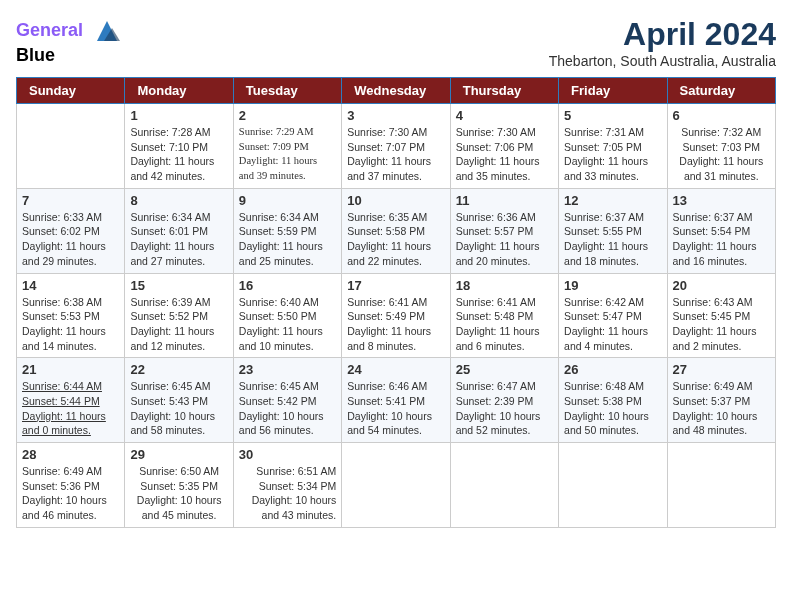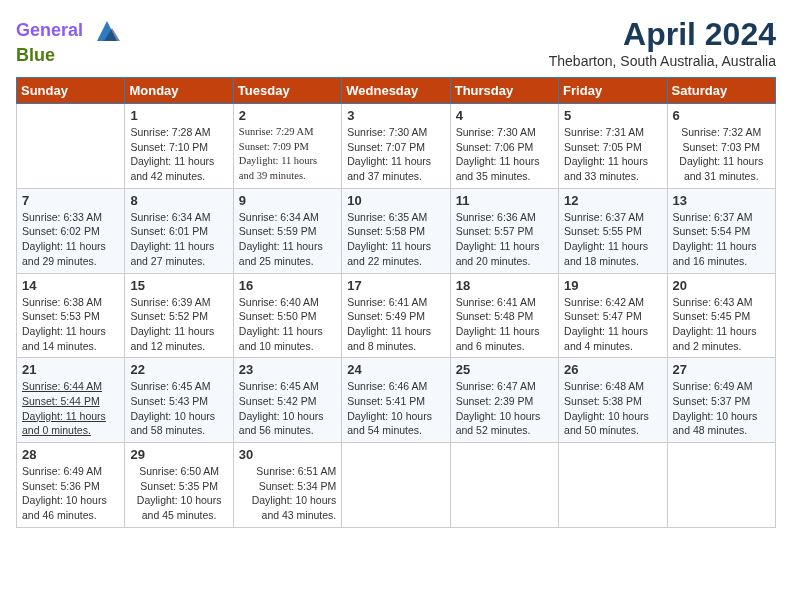--- a/index.html
+++ b/index.html
@@ -45,23 +45,23 @@
     .location-title {
       font-size: 14px;
       color: #333;
     }
     table {
       width: 100%;
       border-collapse: collapse;
       font-size: 11px;
     }
     thead tr th {
-      background-color: #c2410c;
+      background-color: #7f1d1d;
       color: #fff;
-      padding: 5px 4px;
+      padding: 5px 12px;
       text-align: left;
       font-size: 13px;
       font-weight: bold;
       border: 1px solid #2e7bbf;
     }
     tbody tr td {
       border: 1px solid #ccc;
       padding: 4px 5px;
       vertical-align: top;
       width: 108px;
@@ -96,21 +96,21 @@
   <div class="logo">
     <div>
       <div class="logo-text">
         <span>General</span>
         <svg class="logo-icon" viewBox="0 0 30 30" style="display:inline-block;vertical-align:middle;">
           <polygon points="5,25 15,5 25,25" fill="#2e7bbf"></polygon>
           <polygon points="12,25 20,12 28,25" fill="#1a3a5c" opacity="0.6"></polygon>
         </svg>
       </div>
       <div class="logo-text">
-        <span style="color:#4d7c0f;">Blue</span>
+        <span style="color:#000000;">Blue</span>
       </div>
     </div>
   </div>
   <div class="title-block">
     <div class="month-title">April 2024</div>
     <div class="location-title">Thebarton, South Australia, Australia</div>
   </div>
 </div>
 
 <table>

